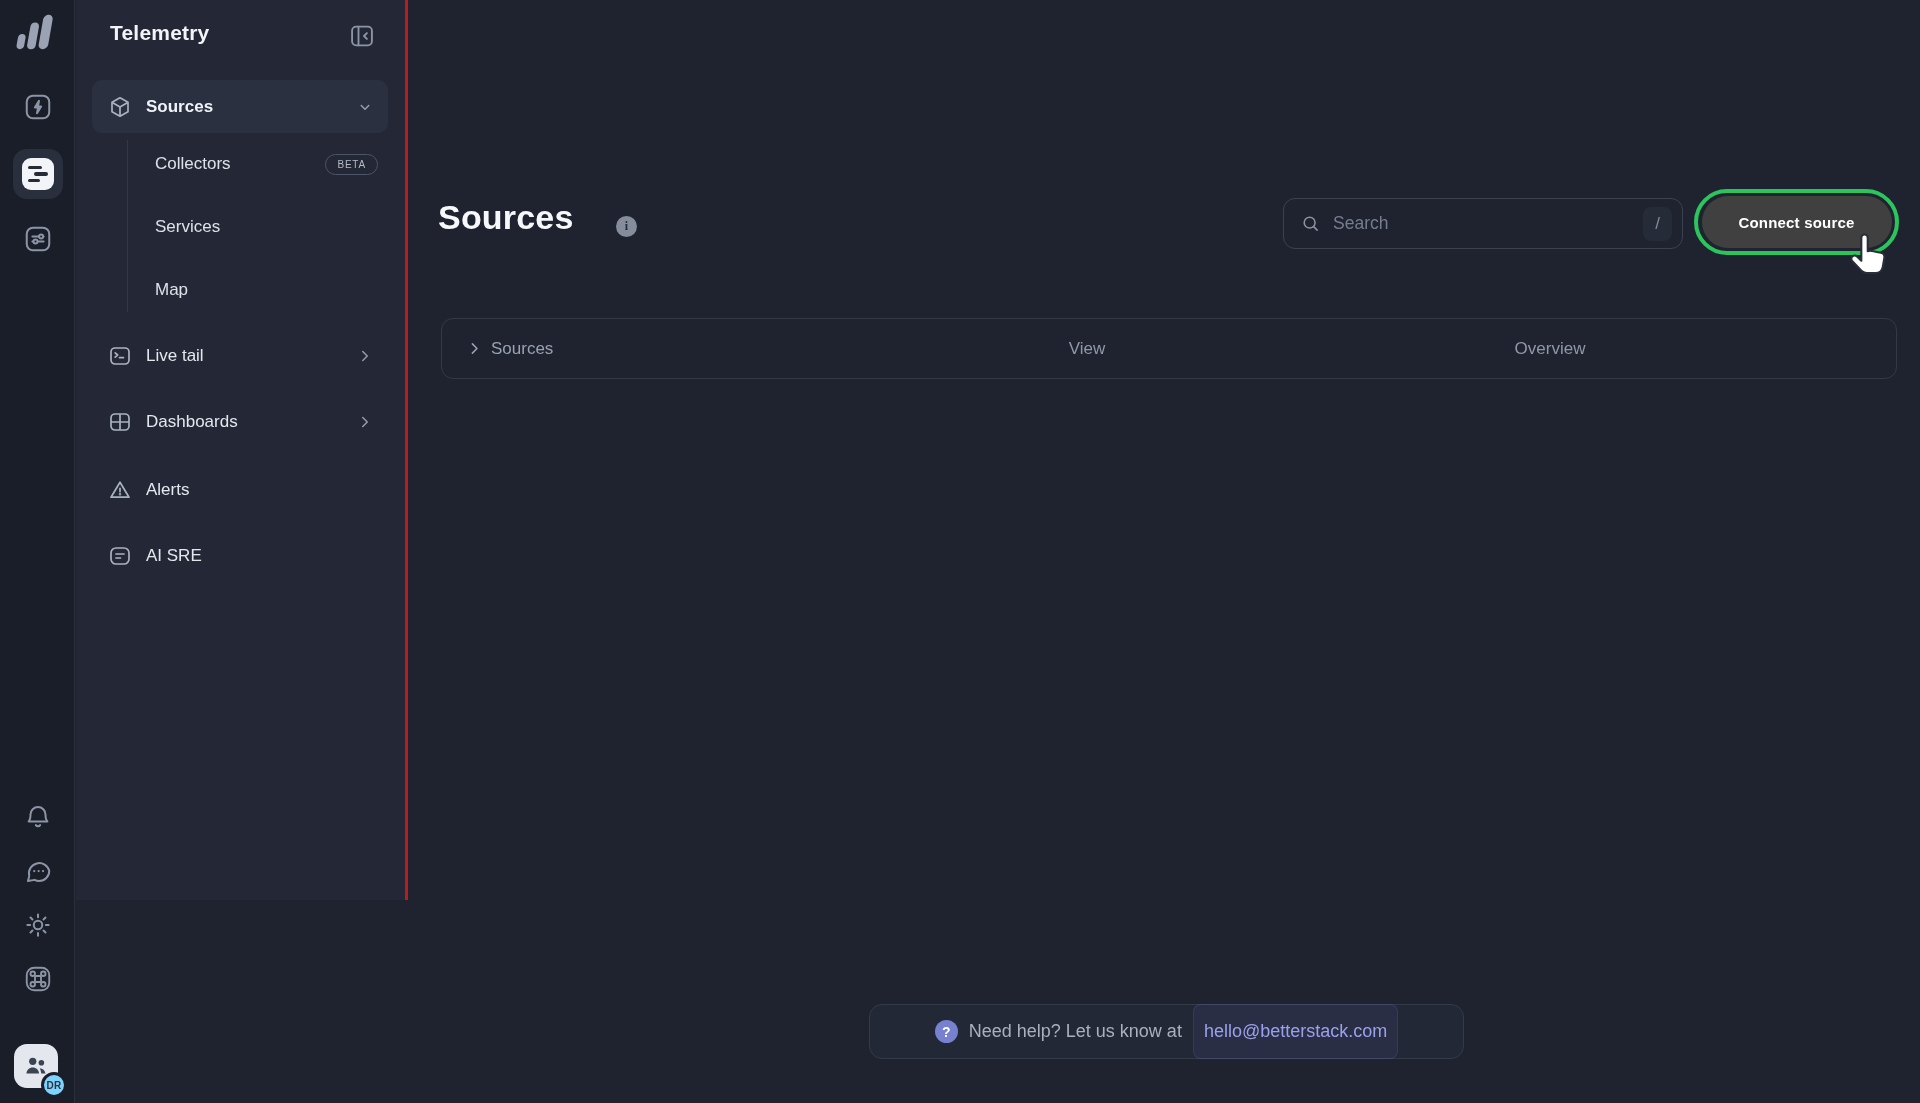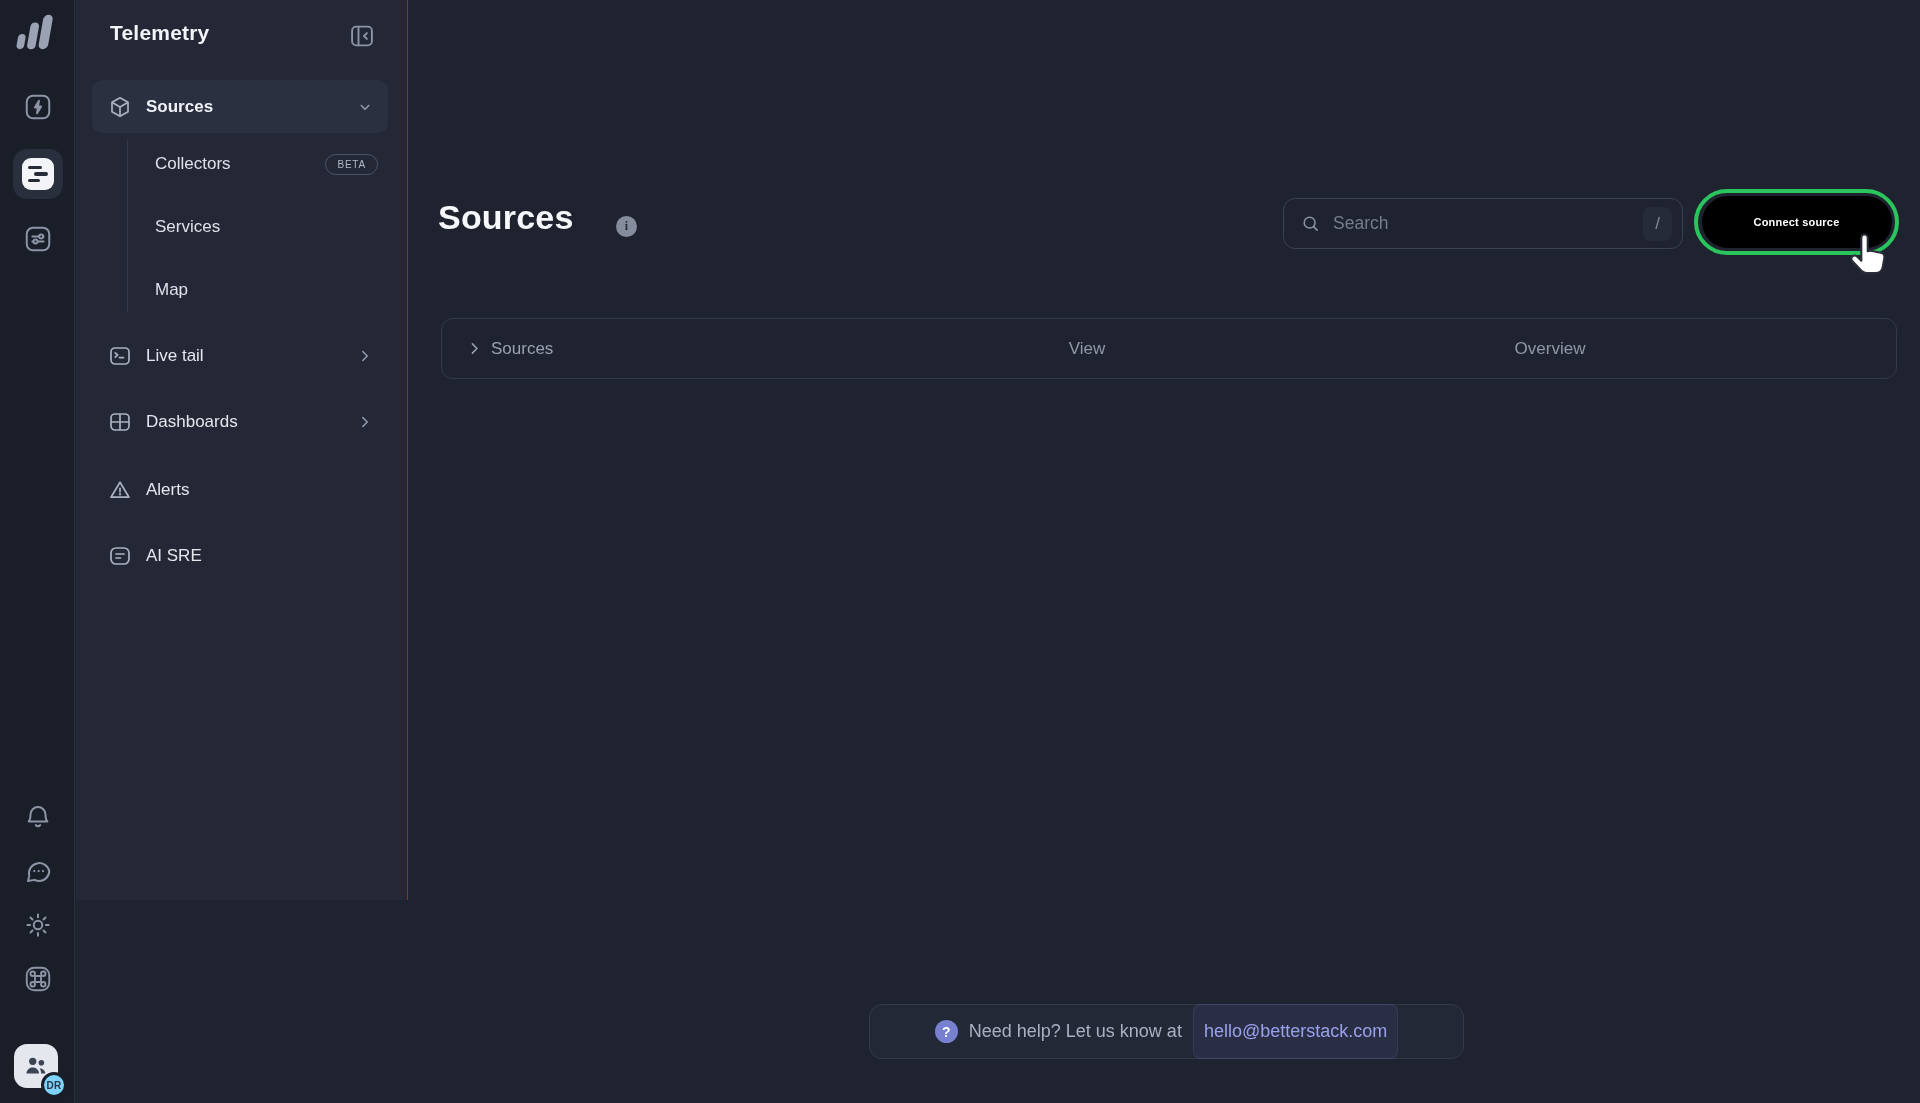--- a/index.html
+++ b/index.html
@@ -16,21 +16,21 @@
   .rail-active-inner { width:32px; height:32px; border-radius:9px; background:#f2f4f8; display:flex; flex-direction:column; justify-content:center; gap:3px; padding:0 6px; }
   .rail-active-inner i { display:block; height:3.5px; border-radius:2px; background:#262b38; }
   .rail-active-inner i.b1 { width:14px; }
   .rail-active-inner i.b2 { width:14px; margin-left:6px; }
   .rail-active-inner i.b3 { width:12px; }
   .avatar { position:absolute; left:14px; top:1044px; width:44px; height:44px; border-radius:13px; background:#e4e7ed; display:flex; align-items:center; justify-content:center; cursor:pointer; }
   .avatar svg { width:28px; height:28px; }
   .avatar-badge { position:absolute; left:41px; top:1072px; width:26px; height:26px; border-radius:50%; background:#7dd3fc; border:3px solid #1a1e28; color:#2e3442; font-size:10px; font-weight:bold; display:flex; align-items:center; justify-content:center; letter-spacing:.2px; }
 
   
-  .sidebar { position:absolute; left:76px; top:0; width:332px; height:900px; background:#242836; border-right:1px solid #b91c1c; }
+  .sidebar { position:absolute; left:76px; top:0; width:332px; height:900px; background:#242836; border-right:3px solid #b91c1c; }
   .sb-title { position:absolute; left:34px; top:21px; font-size:21px; font-weight:bold; color:#f2f4f8; letter-spacing:.2px; }
   .collapse-btn { position:absolute; left:272px; top:22px; width:28px; height:28px; color:#8c94a6; cursor:pointer; }
   .nav-item, .nav-sub { position:absolute; left:16px; width:296px; height:46px; display:flex; align-items:center; border-radius:10px; cursor:pointer; color:#e3e7ee; font-size:17px; }
   .nav-item.active { height:53px; background:#2b3040; font-weight:bold; color:#f0f3f7; }
   .nav-icon { width:24px; height:24px; margin-left:16px; margin-right:14px; color:#aab1c0; flex:0 0 auto; display:flex; align-items:center; }
   .nav-icon svg { width:24px; height:24px; }
   .nav-chevron { margin-left:auto; margin-right:14px; color:#959dae; display:flex; }
   .nav-chevron svg { width:18px; height:18px; }
   .nav-sub { padding-left:63px; color:#dde1e9; }
   .guide-line { position:absolute; left:51px; top:140px; width:1px; height:172px; background:#3a4052; opacity:.65; }
@@ -39,21 +39,21 @@
   
   .main { position:absolute; left:409px; top:0; width:1511px; height:1103px; background:#1f232f; }
   .page-title { position:absolute; left:29px; top:198px; font-size:34px; font-weight:bold; color:#f6f8fb; letter-spacing:.2px; }
   .info-dot { position:absolute; left:207px; top:216px; width:21px; height:21px; border-radius:50%; background:#858c9c; color:#272b37; font-size:12px; font-weight:bold; display:flex; align-items:center; justify-content:center; font-family:"Liberation Serif", serif; cursor:pointer; }
   .search-box { position:absolute; left:874px; top:198px; width:400px; height:51px; border:1px solid #3b414f; border-radius:12px; display:flex; align-items:center; padding:0 10px 0 16px; }
   .search-box svg { width:21px; height:21px; color:#8a91a2; flex:0 0 auto; }
   .search-box input { flex:1; background:transparent; border:none; outline:none; color:#ffffff; font-size:17.5px; padding:0 12px; font-family:"Liberation Sans", sans-serif; }
   .search-box input::placeholder { color:#767d8f; }
   .slash-key { width:29px; height:34px; background:#262b38; border-radius:8px; color:#848b9c; font-size:17px; display:flex; align-items:center; justify-content:center; }
   .connect-ring { position:absolute; left:1285px; top:189px; width:205px; height:66px; border:4px solid #2bc55e; border-radius:33px; display:flex; align-items:center; justify-content:center; }
-  .connect-btn { width:190px; height:52px; border-radius:26px; border:none; background:#000000; color:#ffffff; font-size:11px; font-weight:bold; letter-spacing:.2px; cursor:pointer; font-family:"Liberation Sans", sans-serif; }
+  .connect-btn { width:190px; height:52px; border-radius:26px; border:none; background:#404040; color:#ffffff; font-size:15px; font-weight:bold; letter-spacing:.2px; cursor:pointer; font-family:"Liberation Sans", sans-serif; }
   .cursor-hand { position:absolute; left:1437px; top:231px; width:46px; height:48px; pointer-events:none; }
 
   .table-header { position:absolute; left:32px; top:318px; width:1456px; height:61px; border:1px solid #333947; border-radius:12px; }
   .th-sources { position:absolute; left:24px; top:0; height:59px; display:flex; align-items:center; gap:8px; color:#9aa1b3; font-size:17px; cursor:pointer; }
   .th-sources svg { width:17px; height:17px; }
   .th-col { position:absolute; top:0; height:59px; display:flex; align-items:center; transform:translateX(-50%); color:#9097a9; font-size:17px; }
   .th-view { left:645px; }
   .th-overview { left:1108px; }
 
   .help-bar { position:absolute; left:460px; top:1004px; width:595px; height:55px; background:#232836; border:1px solid #343a4a; border-radius:13px; display:flex; align-items:center; justify-content:center; gap:11px; }

